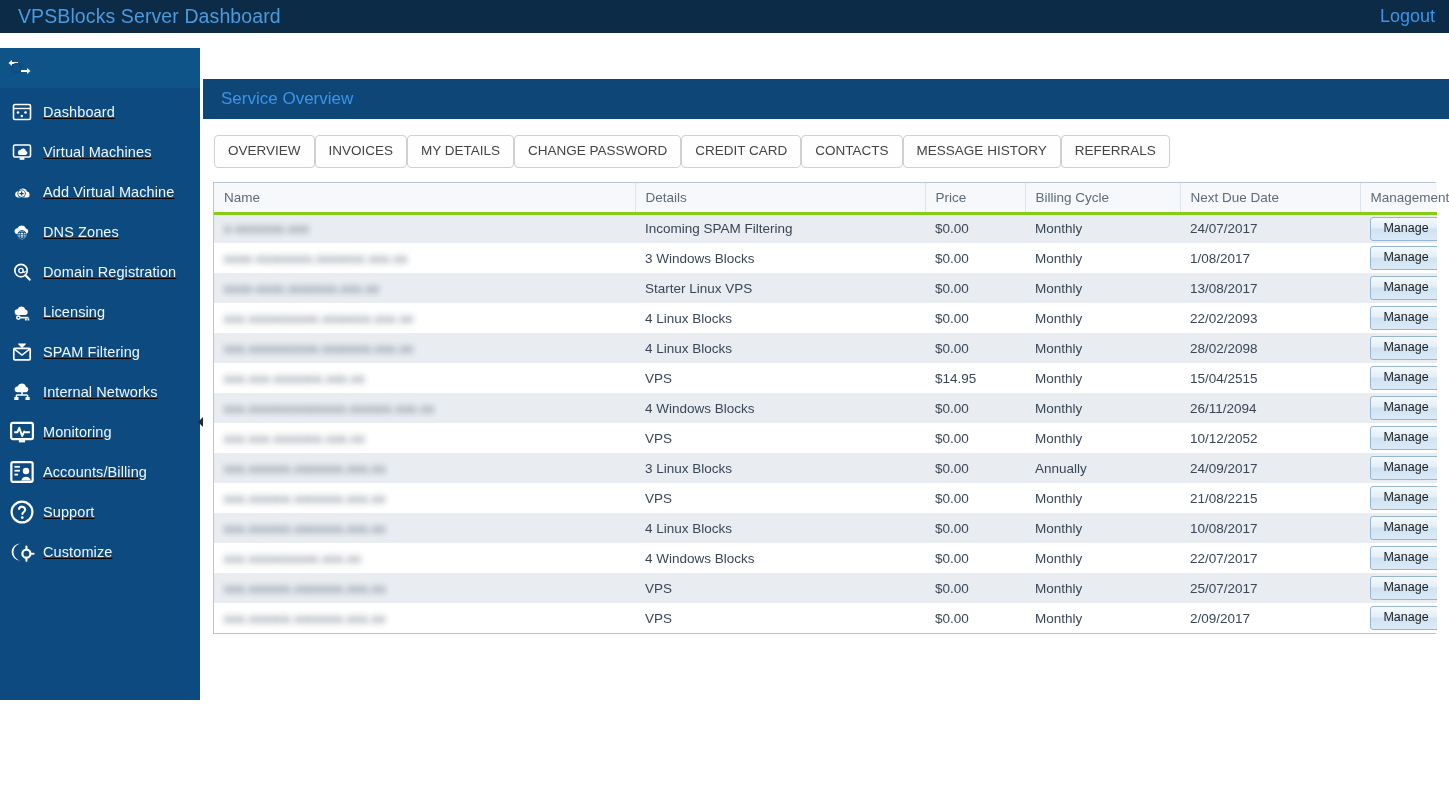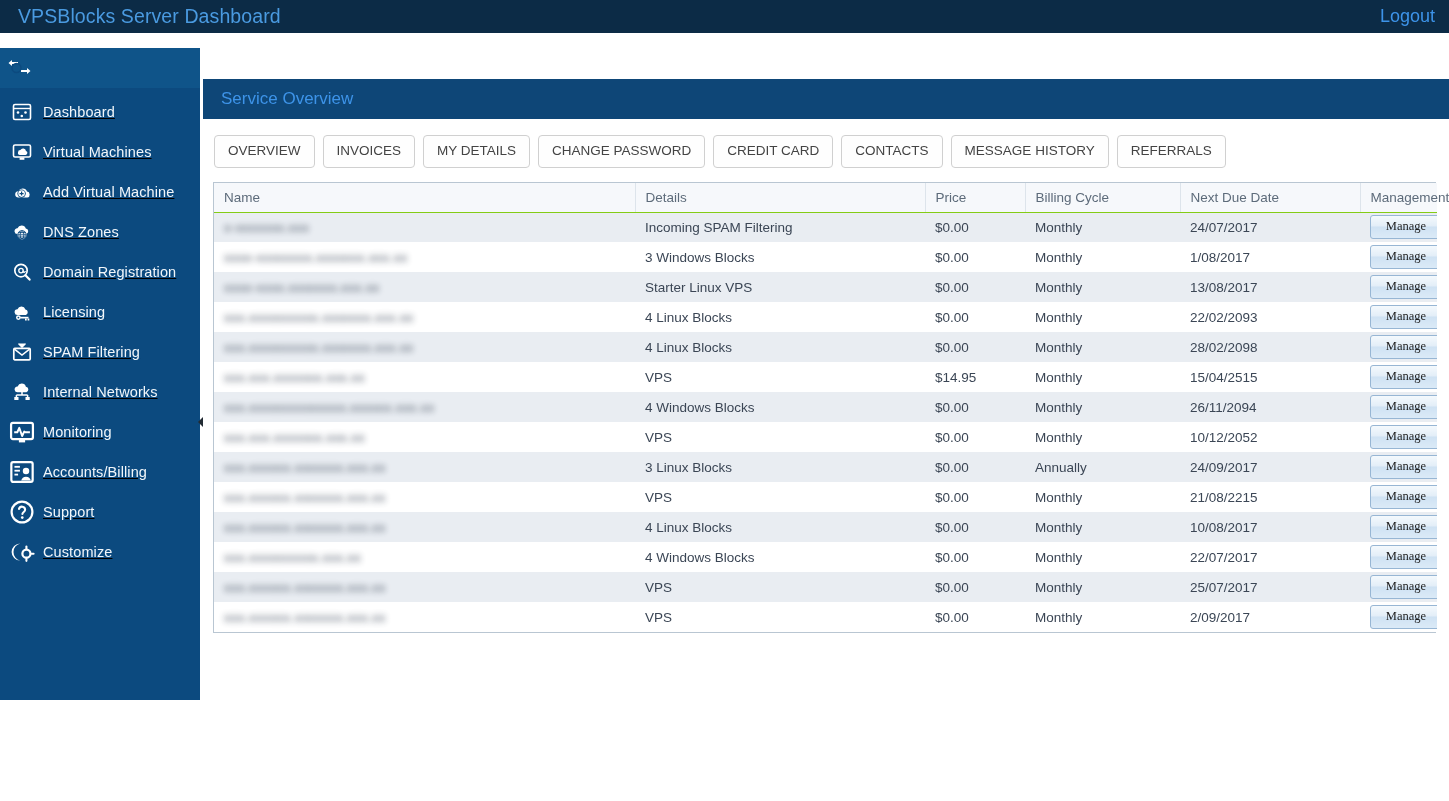--- a/index.html
+++ b/index.html
@@ -116,21 +116,20 @@
   }
   .page-head-title {
     color: #3d93e8;
     font-size: 17px;
     white-space: nowrap;
   }
 
   .tabs {
     padding: 16px 0 0 14px;
     display: flex;
-    gap: 8px;
     flex-wrap: nowrap;
   }
   .tab-btn {
     background: #fefefe;
     border: 1px solid #d0d0d0;
     border-radius: 4px;
     color: #444444;
     font-size: 13.5px;
     padding: 8px 13px 9px 13px;
     cursor: pointer;
@@ -151,21 +150,21 @@
     width: 100%;
     table-layout: fixed;
   }
   table.svc th {
     background: #f6f8fb;
     color: #5d6b7a;
     font-weight: 400;
     font-size: 13.5px;
     text-align: left;
     padding: 7px 0 7px 10px;
-    border-bottom: 1px solid #84cc16;
+    border-bottom: 3px solid #84cc16;
     border-right: 1px solid #dde4eb;
     height: 28px;
   }
   table.svc th:last-child { border-right: none; }
   table.svc td {
     font-size: 13.5px;
     color: #3b4655;
     padding: 0 0 0 10px;
     height: 30px;
     vertical-align: middle;
@@ -199,21 +198,21 @@
     width: 72px;
     margin: 0 auto;
     padding: 3px 0 4px 0;
     font-size: 12.5px;
     color: #1c1c1c;
     text-align: center;
     border: 1px solid #97b6d4;
     border-radius: 3px;
     background: linear-gradient(to bottom, #f4f9fd 0%, #e3eef8 45%, #cfe2f3 50%, #dbeaf7 100%);
     cursor: pointer;
-    font-family: Liberation Serif, serif;
+    font-family: Liberation Sans, sans-serif;
     line-height: 1.2;
   }
   .mgmt-cell { padding: 0 2px; }
 </style>
 </head>
 <body>
 
 <div id="app">
 
   <div class="titlebar">

